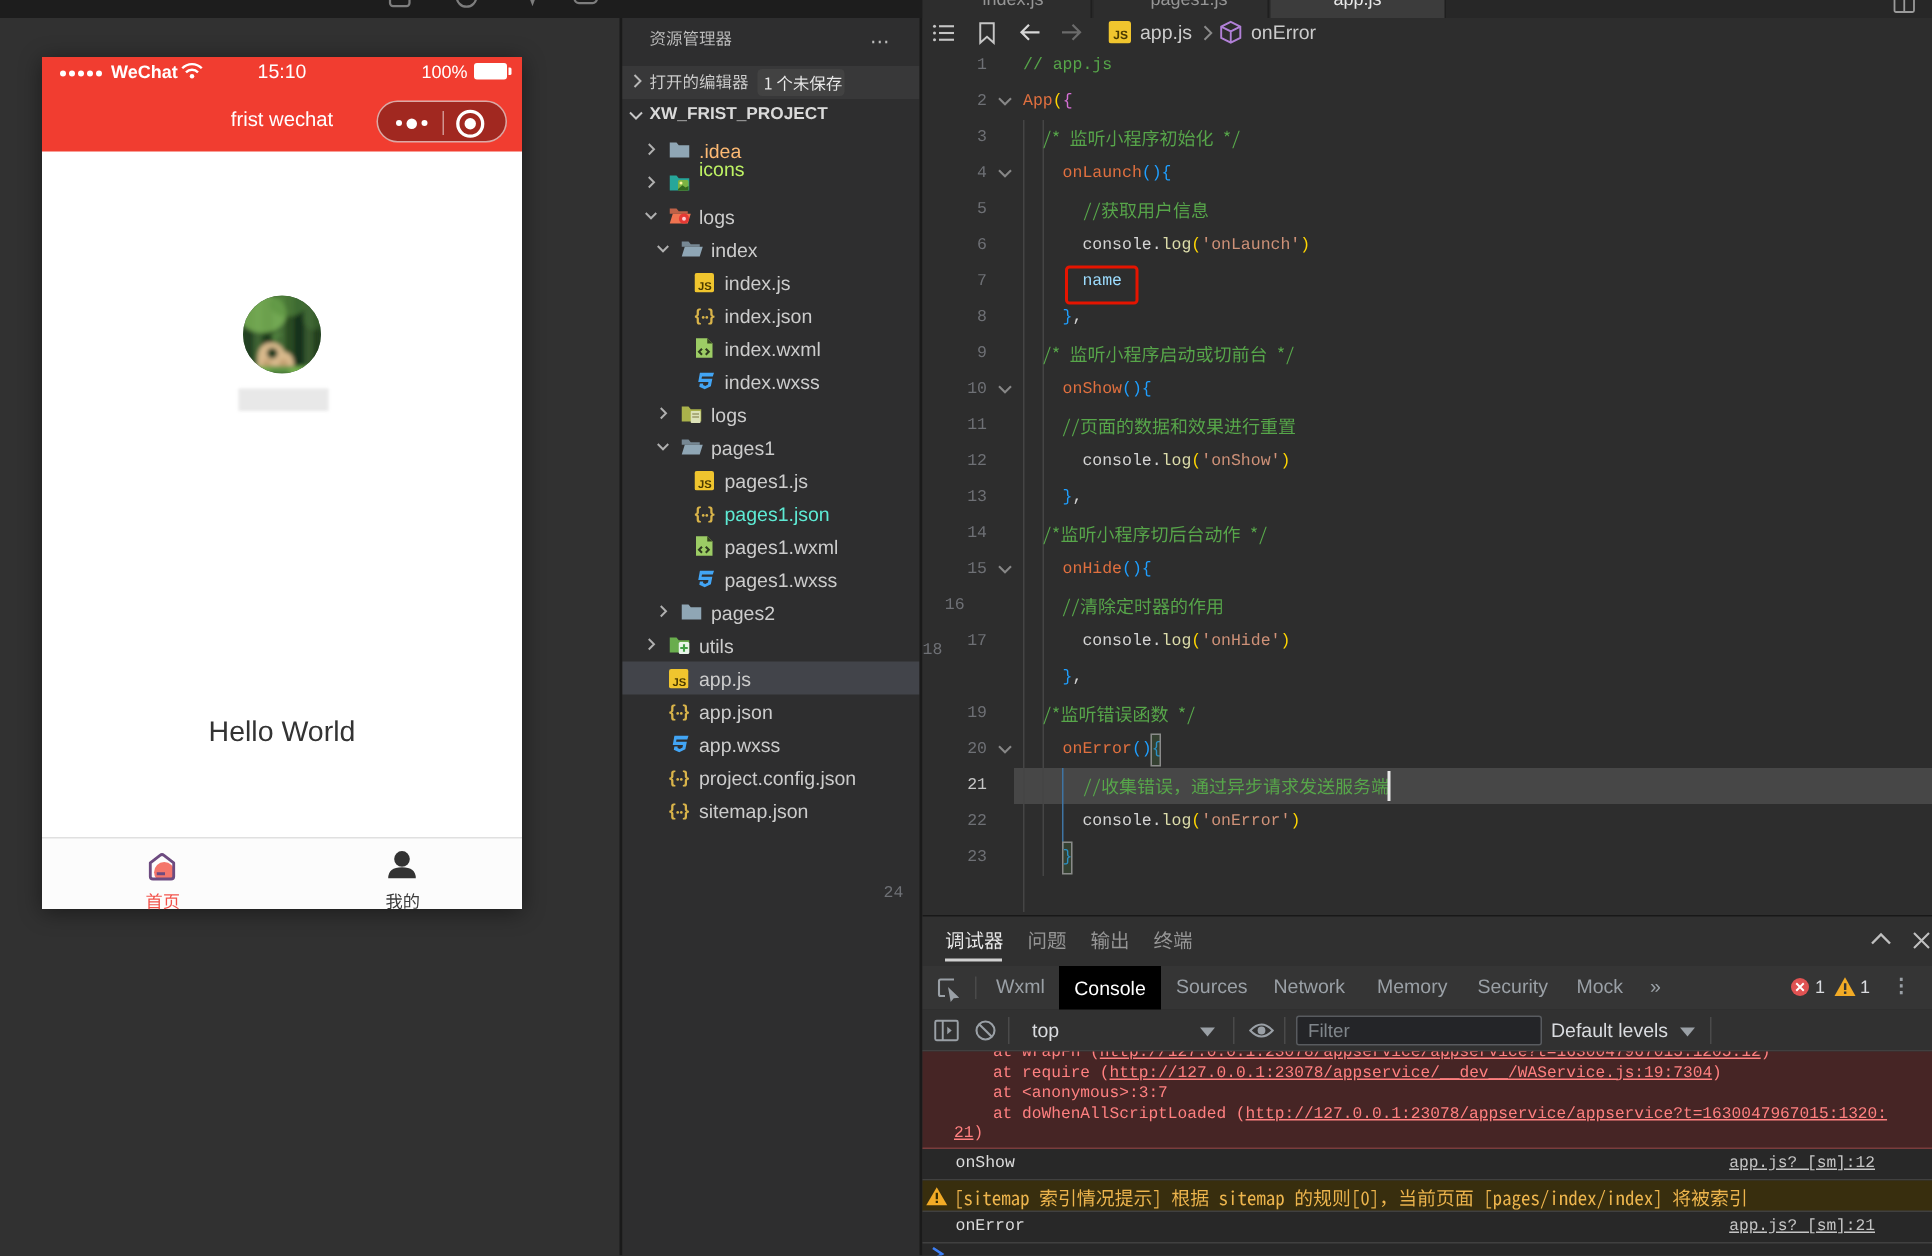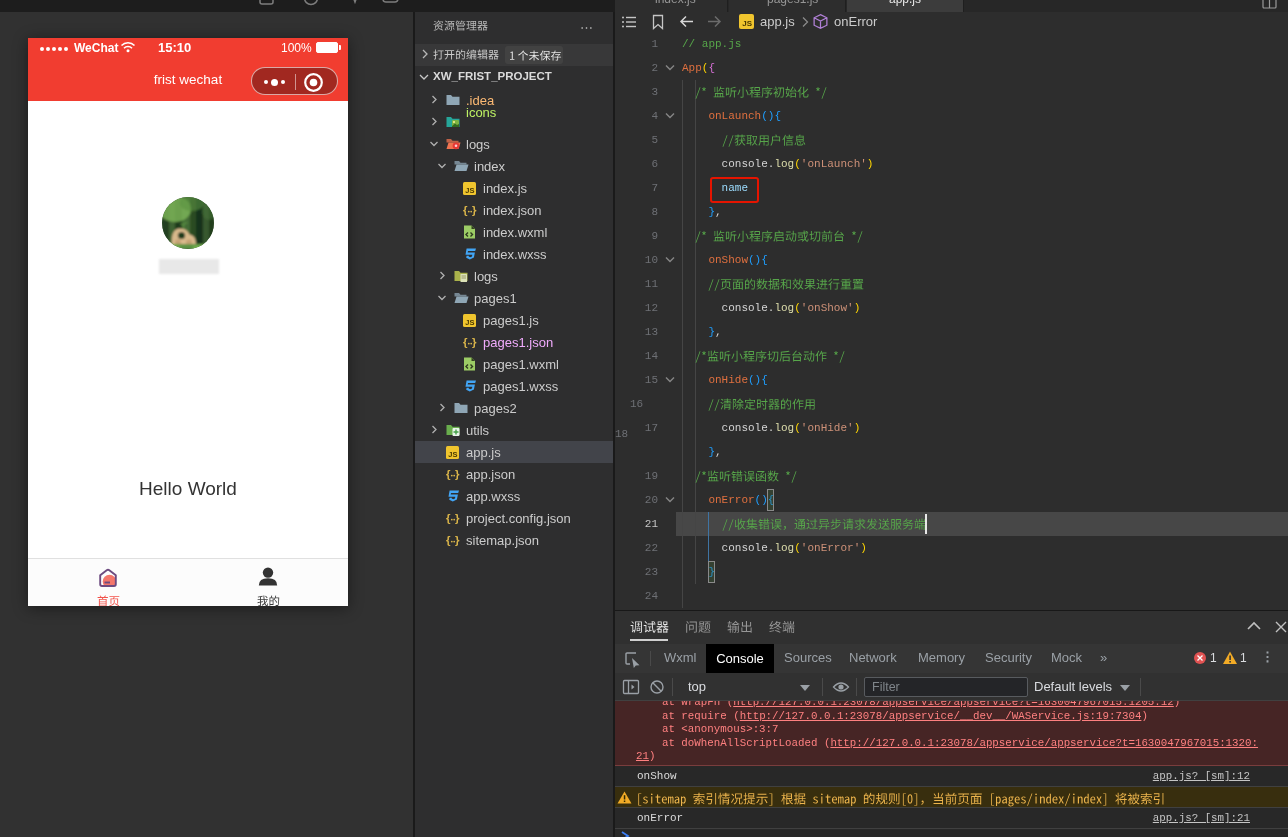--- a/index.html
+++ b/index.html
@@ -26,21 +26,21 @@
   <div class="abs" style="left:12px;top:1px;width:4px;height:4px;border-radius:50%;background:#fff"></div>
   <div class="abs" style="left:18px;top:1px;width:4px;height:4px;border-radius:50%;background:#fff"></div>
   <div class="abs" style="left:24px;top:1px;width:4px;height:4px;border-radius:50%;background:#fff"></div>
  </div>
  <div class="abs" style="left:46px;top:3px;color:#fff;font-size:12px;font-weight:bold">WeChat</div>
  <svg class="abs" style="left:92px;top:3px" width="16" height="12" viewBox="0 0 16 12">
    <path d="M1.5 4.5 A 9 9 0 0 1 14.5 4.5" fill="none" stroke="#fff" stroke-width="1.6"></path>
    <path d="M4 7.2 A 5.6 5.6 0 0 1 12 7.2" fill="none" stroke="#fff" stroke-width="1.6"></path>
    <circle cx="8" cy="9.8" r="1.5" fill="#fff"></circle>
  </svg>
- <div class="abs" style="left:130px;top:2px;width:60px;text-align:left;color:#fff;font-size:13px;font-weight:bold">15:10</div>
+ <div class="abs" style="left:130px;top:2px;width:60px;text-align:center;color:#fff;font-size:13px;font-weight:normal">15:10</div>
  <div class="abs" style="left:253px;top:3px;color:#fff;font-size:12px;font-weight:normal">100%</div>
  <div class="abs" style="left:288px;top:4px;width:22px;height:11px;border:1px solid #fff;border-radius:2px;background:#fff"></div>
  <div class="abs" style="left:311px;top:7px;width:2px;height:5px;background:#fff;border-radius:0 1px 1px 0"></div>
 
  <div class="abs" style="left:80px;top:34px;width:160px;text-align:center;color:#fff;font-size:13.5px">frist wechat</div>
  <div class="abs" style="left:223px;top:29px;width:87px;height:28px;border:1.5px solid rgba(255,255,255,0.6);border-radius:14.5px;background:rgba(0,0,0,0.33)">
    <div class="abs" style="left:12px;top:12px;width:4px;height:4px;border-radius:50%;background:#fff"></div>
    <div class="abs" style="left:19px;top:10.5px;width:7px;height:7px;border-radius:50%;background:#fff"></div>
    <div class="abs" style="left:29px;top:12px;width:4px;height:4px;border-radius:50%;background:#fff"></div>
    <div class="abs" style="left:42.5px;top:6px;width:1px;height:16px;background:rgba(255,255,255,0.5)"></div>
@@ -210,21 +210,21 @@
       <rect width="13" height="13" rx="1.5" fill="#f0c52e"></rect>
       <text x="11.5" y="11" font-family="Liberation Sans" font-size="7.5" font-weight="bold" fill="#4a3a00" text-anchor="end">JS</text>
     </svg>
     <div class="abs" style="left:483px;top:313px;color:#cccccc;font-size:13px">pages1.js</div>
     <svg class="abs" style="left:463px;top:335px" width="14" height="14">
       <text x="0" y="11" font-family="Liberation Sans" font-size="11.5" font-weight="bold" fill="#d9b44a">{</text>
       <circle cx="5.8" cy="8.6" r="0.9" fill="#d9b44a"></circle>
       <circle cx="8.2" cy="8.6" r="0.9" fill="#d9b44a"></circle>
       <text x="9" y="11" font-family="Liberation Sans" font-size="11.5" font-weight="bold" fill="#d9b44a">}</text>
     </svg>
-    <div class="abs" style="left:483px;top:335px;color:#f0abfc;font-size:13px">pages1.json</div>
+    <div class="abs" style="left:483px;top:335px;color:#5eead4;font-size:13px">pages1.json</div>
     <svg class="abs" style="left:463px;top:357px" width="13" height="14">
       <path d="M1 0.5 H8.5 L12 4 V13.5 H1 Z" fill="#9ccc65"></path>
       <path d="M8.5 0.5 L12 4 H8.5 Z" fill="#33431e"></path>
       <path d="M5 7.5 L3 9.5 L5 11.5 M7.5 7.5 L9.5 9.5 L7.5 11.5" fill="none" stroke="#2e3b1f" stroke-width="1.4"></path>
     </svg>
     <div class="abs" style="left:483px;top:357px;color:#cccccc;font-size:13px">pages1.wxml</div>
     <svg class="abs" style="left:463px;top:379px" width="14" height="14">
       <path d="M1 1.5 H13 L12.2 4 H5 L4.7 5.5 H11.9 L10.9 10.5 L6.8 12.5 L3.2 10.8 L3.6 8.7 H5.8 L5.7 9.6 L7.2 10.3 L9 9.4 L9.3 7.7 H2.5 L3.6 1.5 Z" fill="#42a5f5"></path>
     </svg>
     <div class="abs" style="left:483px;top:379px;color:#cccccc;font-size:13px">pages1.wxss</div>
@@ -341,21 +341,21 @@
     <div class="abs mono" style="left:615px;top:344px;width:43px;height:24px;line-height:24px;font-size:11px;color:#6e7075;text-align:right">14</div>
     <div class="abs mono" style="left:615px;top:368px;width:43px;height:24px;line-height:24px;font-size:11px;color:#6e7075;text-align:right">15</div>
     <div class="abs mono" style="left:615px;top:392px;width:43px;height:24px;line-height:24px;font-size:11px;color:#6e7075;text-align:center">16</div>
     <div class="abs mono" style="left:615px;top:416px;width:43px;height:24px;line-height:24px;font-size:11px;color:#6e7075;text-align:right">17</div>
     <div class="abs mono" style="left:615px;top:422px;width:43px;height:24px;line-height:24px;font-size:11px;color:#6e7075;">18</div>
     <div class="abs mono" style="left:615px;top:464px;width:43px;height:24px;line-height:24px;font-size:11px;color:#6e7075;text-align:right">19</div>
     <div class="abs mono" style="left:615px;top:488px;width:43px;height:24px;line-height:24px;font-size:11px;color:#6e7075;text-align:right">20</div>
     <div class="abs mono" style="left:615px;top:512px;width:43px;height:24px;line-height:24px;font-size:11px;color:#c6c6c6;text-align:right">21</div>
     <div class="abs mono" style="left:615px;top:536px;width:43px;height:24px;line-height:24px;font-size:11px;color:#6e7075;text-align:right">22</div>
     <div class="abs mono" style="left:615px;top:560px;width:43px;height:24px;line-height:24px;font-size:11px;color:#6e7075;text-align:right">23</div>
-    <div class="abs mono" style="left:615px;top:584px;width:43px;height:24px;line-height:24px;font-size:11px;color:#6e7075;text-align:right">24</div>
+    <div class="abs mono" style="left:589px;top:584px;width:43px;height:24px;line-height:24px;font-size:11px;color:#6e7075;">24</div>
     <svg class="abs" style="left:664px;top:63px" width="12" height="10">
       <path d="M2 2.5 L6 6.5 L10 2.5" fill="none" stroke="#868686" stroke-width="1.4"></path>
     </svg>
     <svg class="abs" style="left:664px;top:111px" width="12" height="10">
       <path d="M2 2.5 L6 6.5 L10 2.5" fill="none" stroke="#868686" stroke-width="1.4"></path>
     </svg>
     <svg class="abs" style="left:664px;top:255px" width="12" height="10">
       <path d="M2 2.5 L6 6.5 L10 2.5" fill="none" stroke="#868686" stroke-width="1.4"></path>
     </svg>
     <svg class="abs" style="left:664px;top:375px" width="12" height="10">

